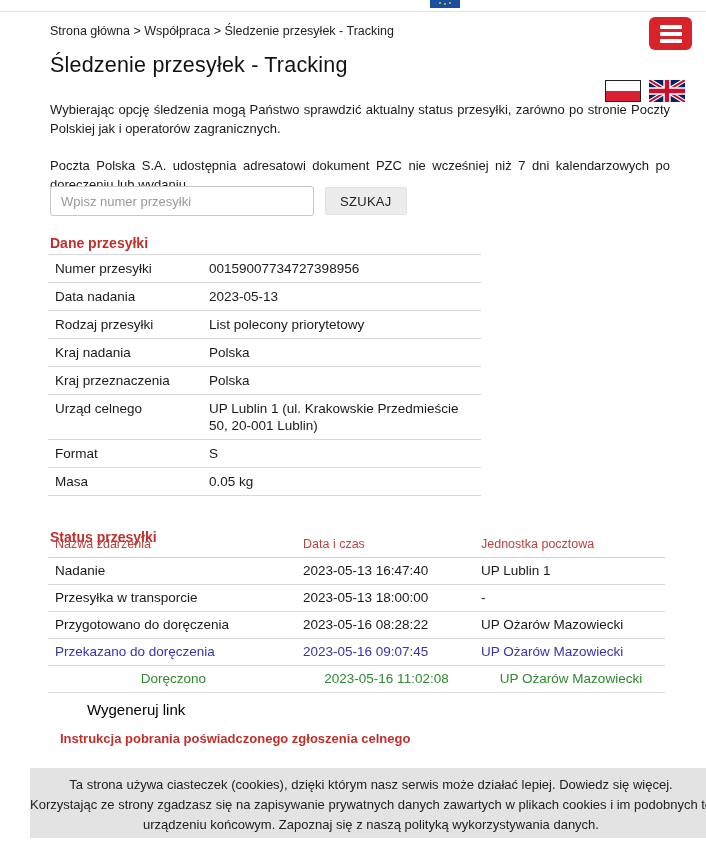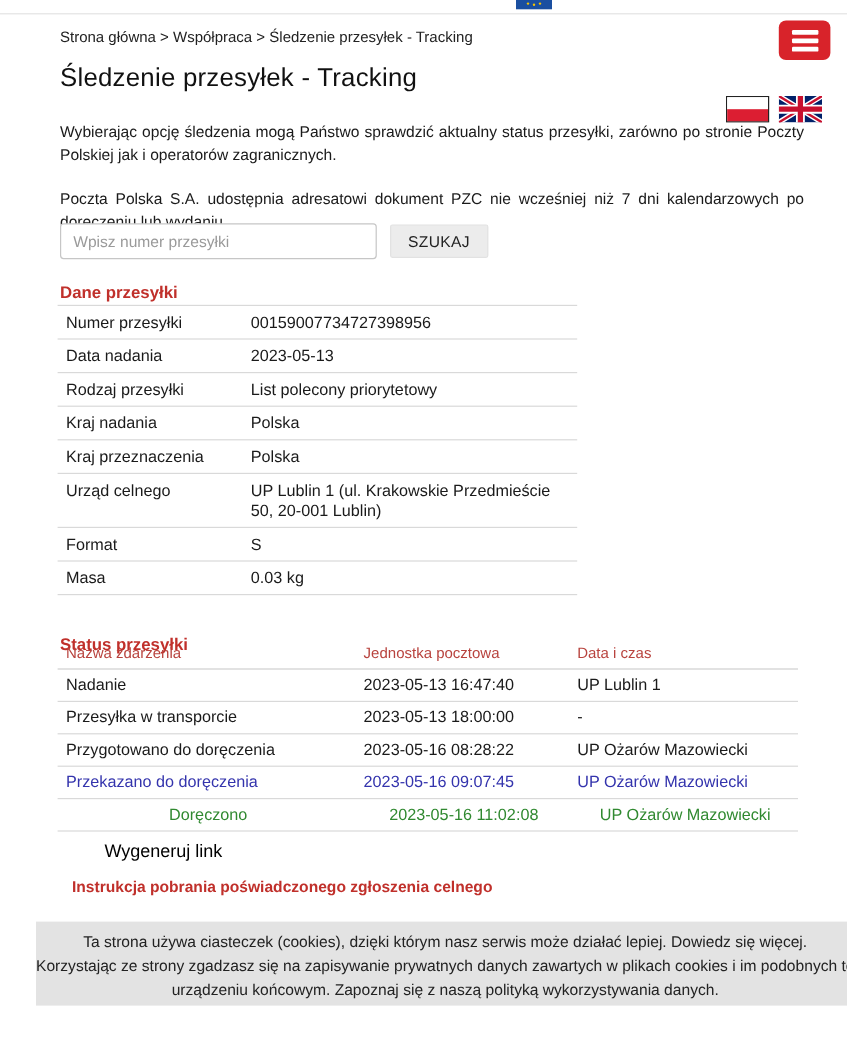--- a/index.html
+++ b/index.html
@@ -147,30 +147,30 @@
     <div class="detail-row">
       <div class="detail-label">Urząd celnego</div>
       <div class="detail-value">UP Lublin 1 (ul. Krakowskie Przedmieście 50, 20-001 Lublin)</div>
     </div>
     <div class="detail-row">
       <div class="detail-label">Format</div>
       <div class="detail-value">S</div>
     </div>
     <div class="detail-row">
       <div class="detail-label">Masa</div>
-      <div class="detail-value">0.03 kg</div>
+      <div class="detail-value">0.05 kg</div>
     </div>
   </div>
 
 <h2 class="section-heading status-heading">Status przesyłki</h2>
 <div class="status-table">
   <div class="status-header">
       <div class="col">Nazwa zdarzenia</div>
+      <div class="col">Data i czas</div>
       <div class="col">Jednostka pocztowa</div>
-      <div class="col">Data i czas</div>
     </div>
   <div>
       <div class="status-row tone-black">
         <div class="cell">Nadanie</div>
         <div class="cell">2023-05-13 16:47:40</div>
         <div class="cell">UP Lublin 1</div>
       </div>
       <div class="status-row tone-black">
         <div class="cell">Przesyłka w transporcie</div>
         <div class="cell">2023-05-13 18:00:00</div>

